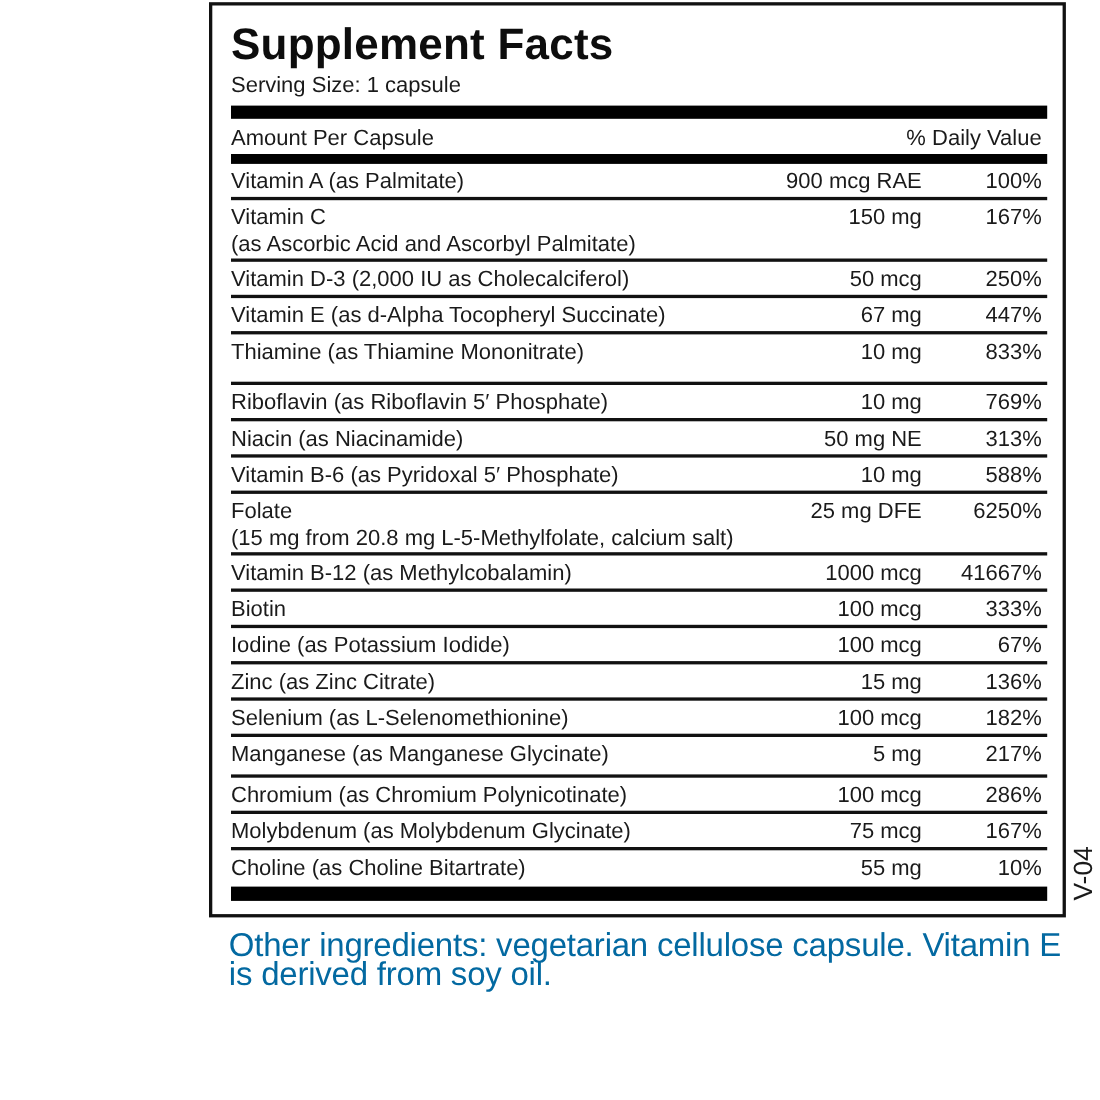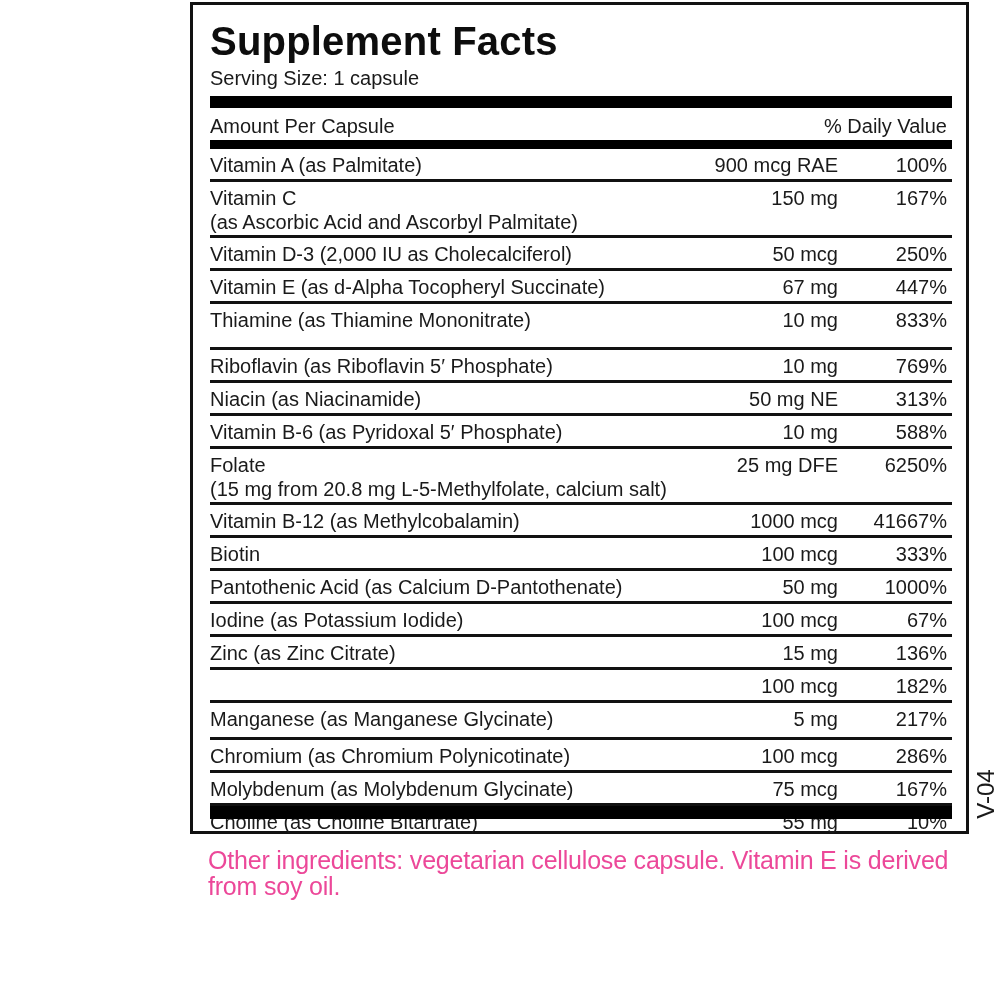--- a/index.html
+++ b/index.html
@@ -126,23 +126,23 @@
       top: 50%;
       transform: translate(-50%, -50%) rotate(-90deg);
       white-space: nowrap;
       display: block;
     }
     .other {
       position: absolute;
       left: 208px;
       top: 847px;
       width: 760px;
-      font-size: 25px;
+      font-size: 30px;
       line-height: 26px;
-      color: #ec4899;
+      color: #0369a1;
       letter-spacing: -0.2px;
     }
   </style>
 </head>
 <body>
 
 <div class="panel">
   <div class="inner">
     <div class="title">Supplement Facts</div>
     <div class="serving">Serving Size: 1 capsule</div>
@@ -205,35 +205,31 @@
           <span class="name">Vitamin B-12 (as Methylcobalamin)</span>
           <span class="amt">1000 mcg</span>
           <span class="dv">41667%</span>
         </div>
         <div class="row" style="height: 33px;">
           <span class="name">Biotin</span>
           <span class="amt">100 mcg</span>
           <span class="dv">333%</span>
         </div>
         <div class="row" style="height: 33px;">
-          <span class="name">Pantothenic Acid (as Calcium D-Pantothenate)</span>
-          <span class="amt">50 mg</span>
-          <span class="dv">1000%</span>
-        </div>
-        <div class="row" style="height: 33px;">
           <span class="name">Iodine (as Potassium Iodide)</span>
           <span class="amt">100 mcg</span>
           <span class="dv">67%</span>
         </div>
         <div class="row" style="height: 33px;">
           <span class="name">Zinc (as Zinc Citrate)</span>
           <span class="amt">15 mg</span>
           <span class="dv">136%</span>
         </div>
         <div class="row" style="height: 33px;">
+          <span class="name">Selenium (as L-Selenomethionine)</span>
           <span class="amt">100 mcg</span>
           <span class="dv">182%</span>
         </div>
         <div class="row" style="height: 37px;">
           <span class="name">Manganese (as Manganese Glycinate)</span>
           <span class="amt">5 mg</span>
           <span class="dv">217%</span>
         </div>
         <div class="row" style="height: 33px;">
           <span class="name">Chromium (as Chromium Polynicotinate)</span>

